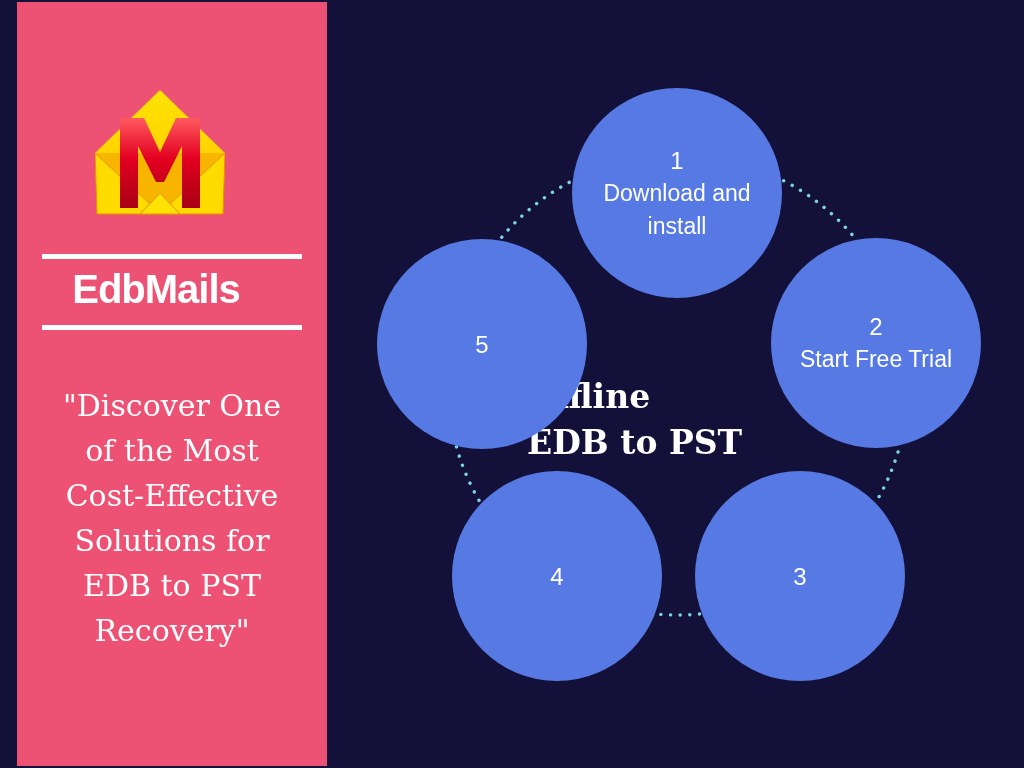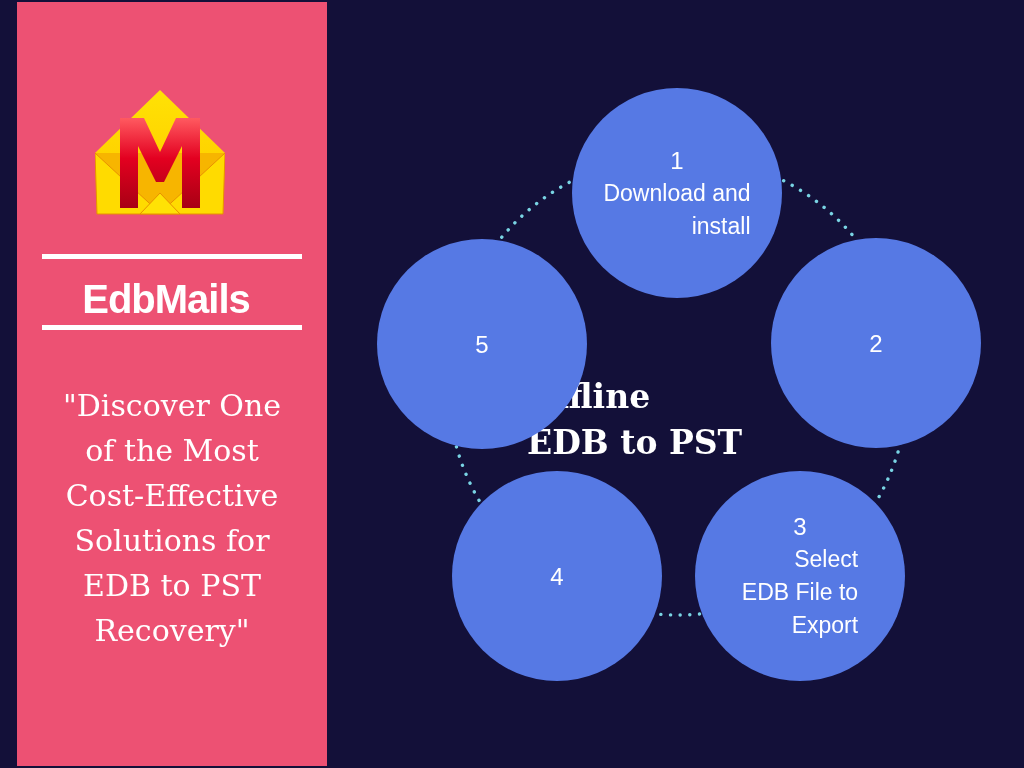--- a/index.html
+++ b/index.html
@@ -18,21 +18,21 @@
   
   .sidebar{
     position:absolute;left:17px;top:2px;width:310px;height:764px;
     background:var(--sidebar);
   }
   .logo{position:absolute;left:95px;top:87px;width:130px;height:126px;}
   .rule{position:absolute;background:var(--text);height:5px;width:260px;left:42px;}
   .rule-top{top:252px;}
   .rule-bottom{top:323px;}
   .brand{
-    position:absolute;left:17px;top:263px;width:278px;margin:10px;
+    position:absolute;left:17px;top:263px;width:278px;margin:0;
     text-align:center;color:var(--text);
     font-size:40px;font-weight:bold;letter-spacing:-1px;line-height:48px;
   }
   .quote{
     position:absolute;left:27px;top:381px;width:290px;margin:0;
     text-align:center;color:var(--text);
     font-family:"DejaVu Serif","Liberation Serif",serif;
     font-size:30px;font-weight:500;line-height:45px;
     white-space:pre-line;
   }
@@ -46,21 +46,21 @@
     white-space:pre-line;
     margin-top:36px;
   }
   .circle{
     position:absolute;width:210px;height:210px;border-radius:50%;
     background:var(--circle);
     display:flex;flex-direction:column;align-items:center;justify-content:center;
     color:var(--text);text-align:center;
   }
   .circle .num{font-size:24px;line-height:33px;font-weight:500;}
-  .circle .step-lines{font-size:23px;line-height:33px;font-weight:500;white-space:pre-line;text-align:right;}
+  .circle .step-lines{font-size:23px;line-height:33px;font-weight:500;white-space:pre-line;}
   .circle-1{left:572px;top:88px;}
   .circle-2{left:771px;top:238px;}
   .circle-3{left:695px;top:471px;}
   .circle-4{left:452px;top:471px;}
   .circle-5{left:377px;top:239px;}
 </style>
 </head>
 <body>
 
 <div class="stage">
@@ -114,27 +114,25 @@
 EDB to PST</div>
 
   <div class="circle circle-1">
     <span class="num">1</span>
     <span class="step-lines">Download and
 install</span>
   </div>
 
   <div class="circle circle-2">
     <span class="num">2</span>
+    <span class="step-lines">Start Free Trial</span>
   </div>
 
   <div class="circle circle-3">
     <span class="num">3</span>
-    <span class="step-lines">Select
-EDB File to
-Export</span>
   </div>
 
   <div class="circle circle-4">
     <span class="num">4</span>
   </div>
 
   <div class="circle circle-5">
     <span class="num">5</span>
   </div>
 

